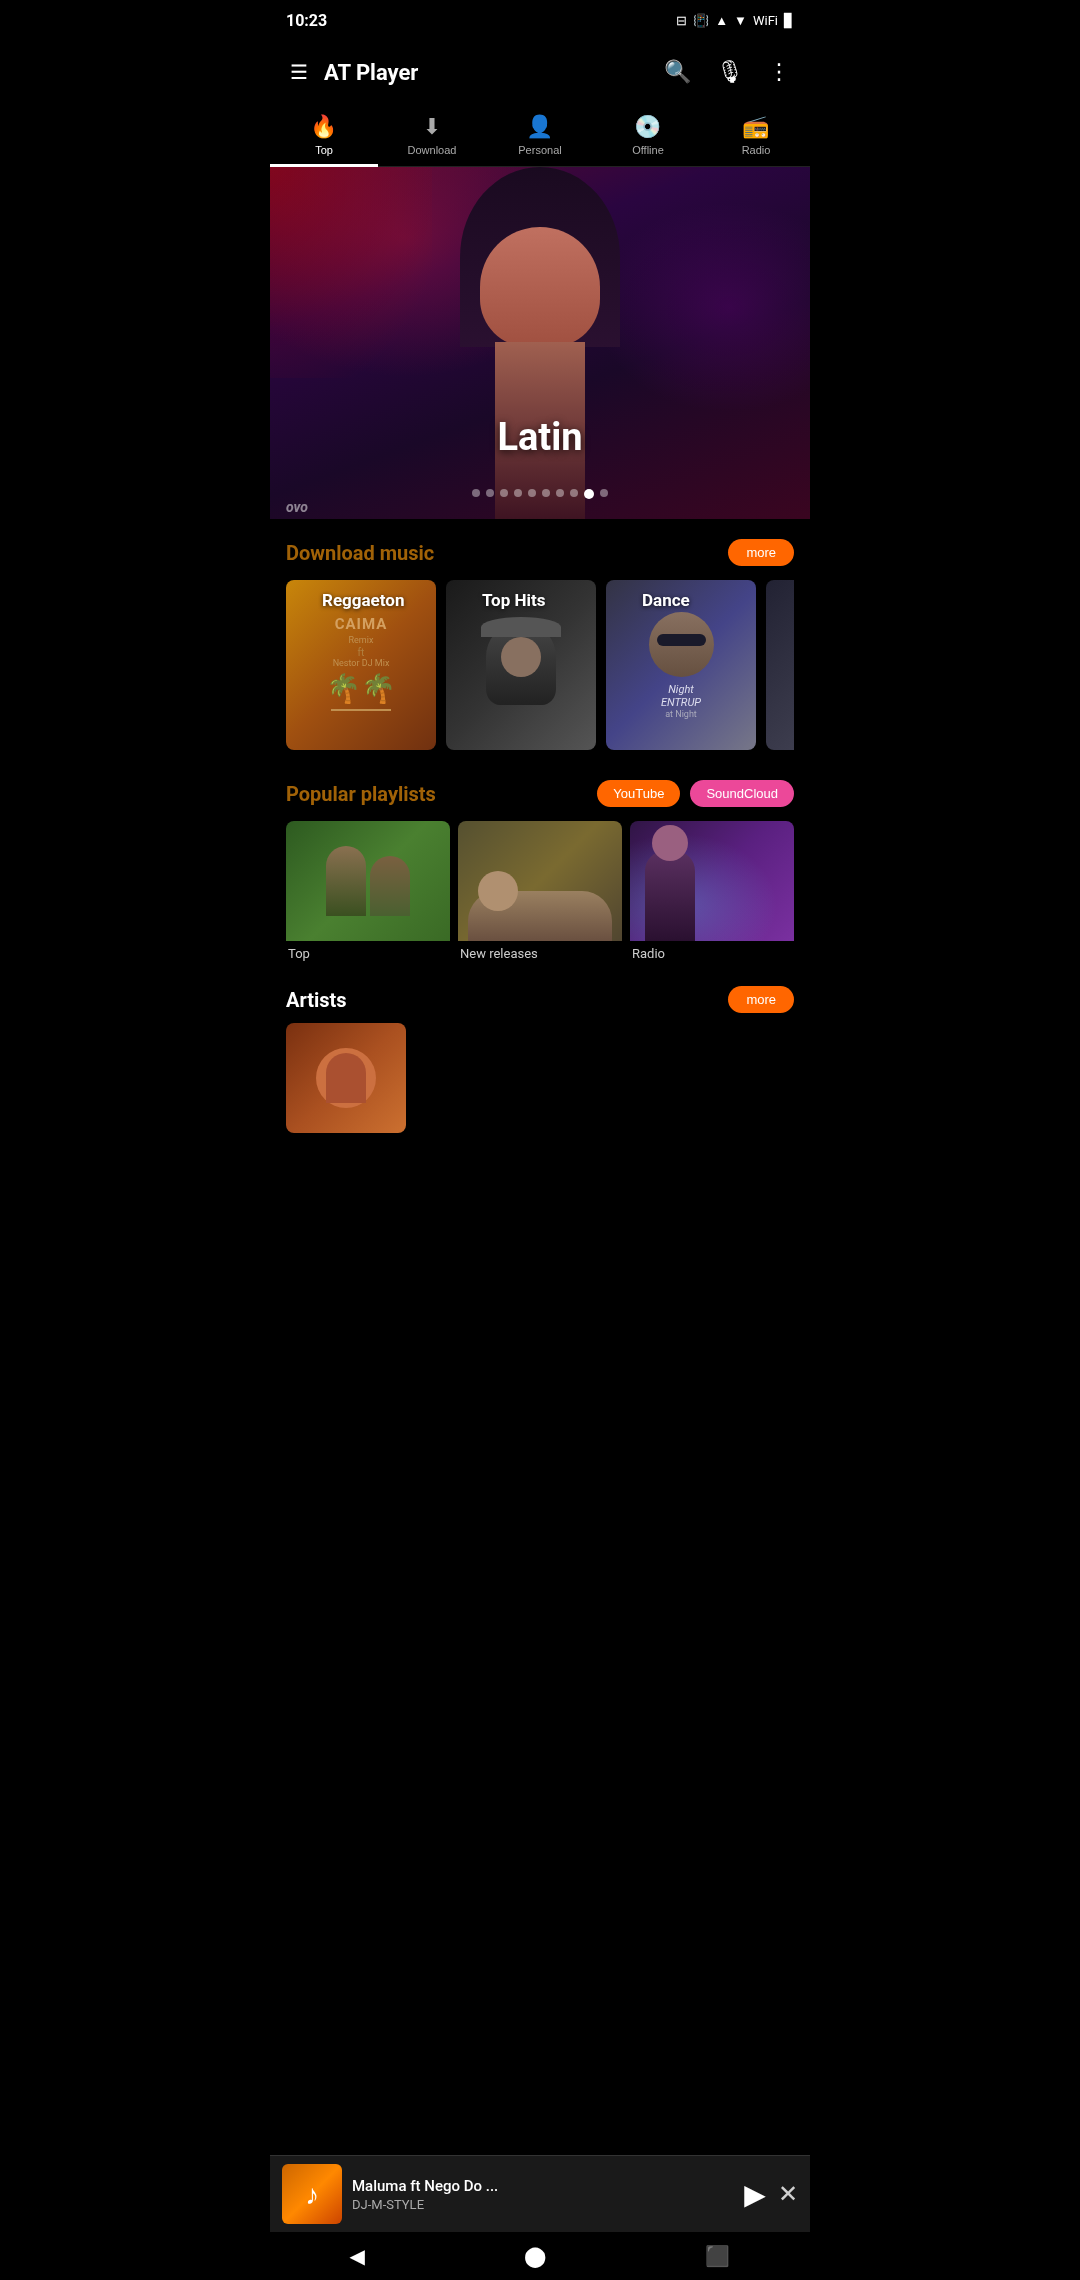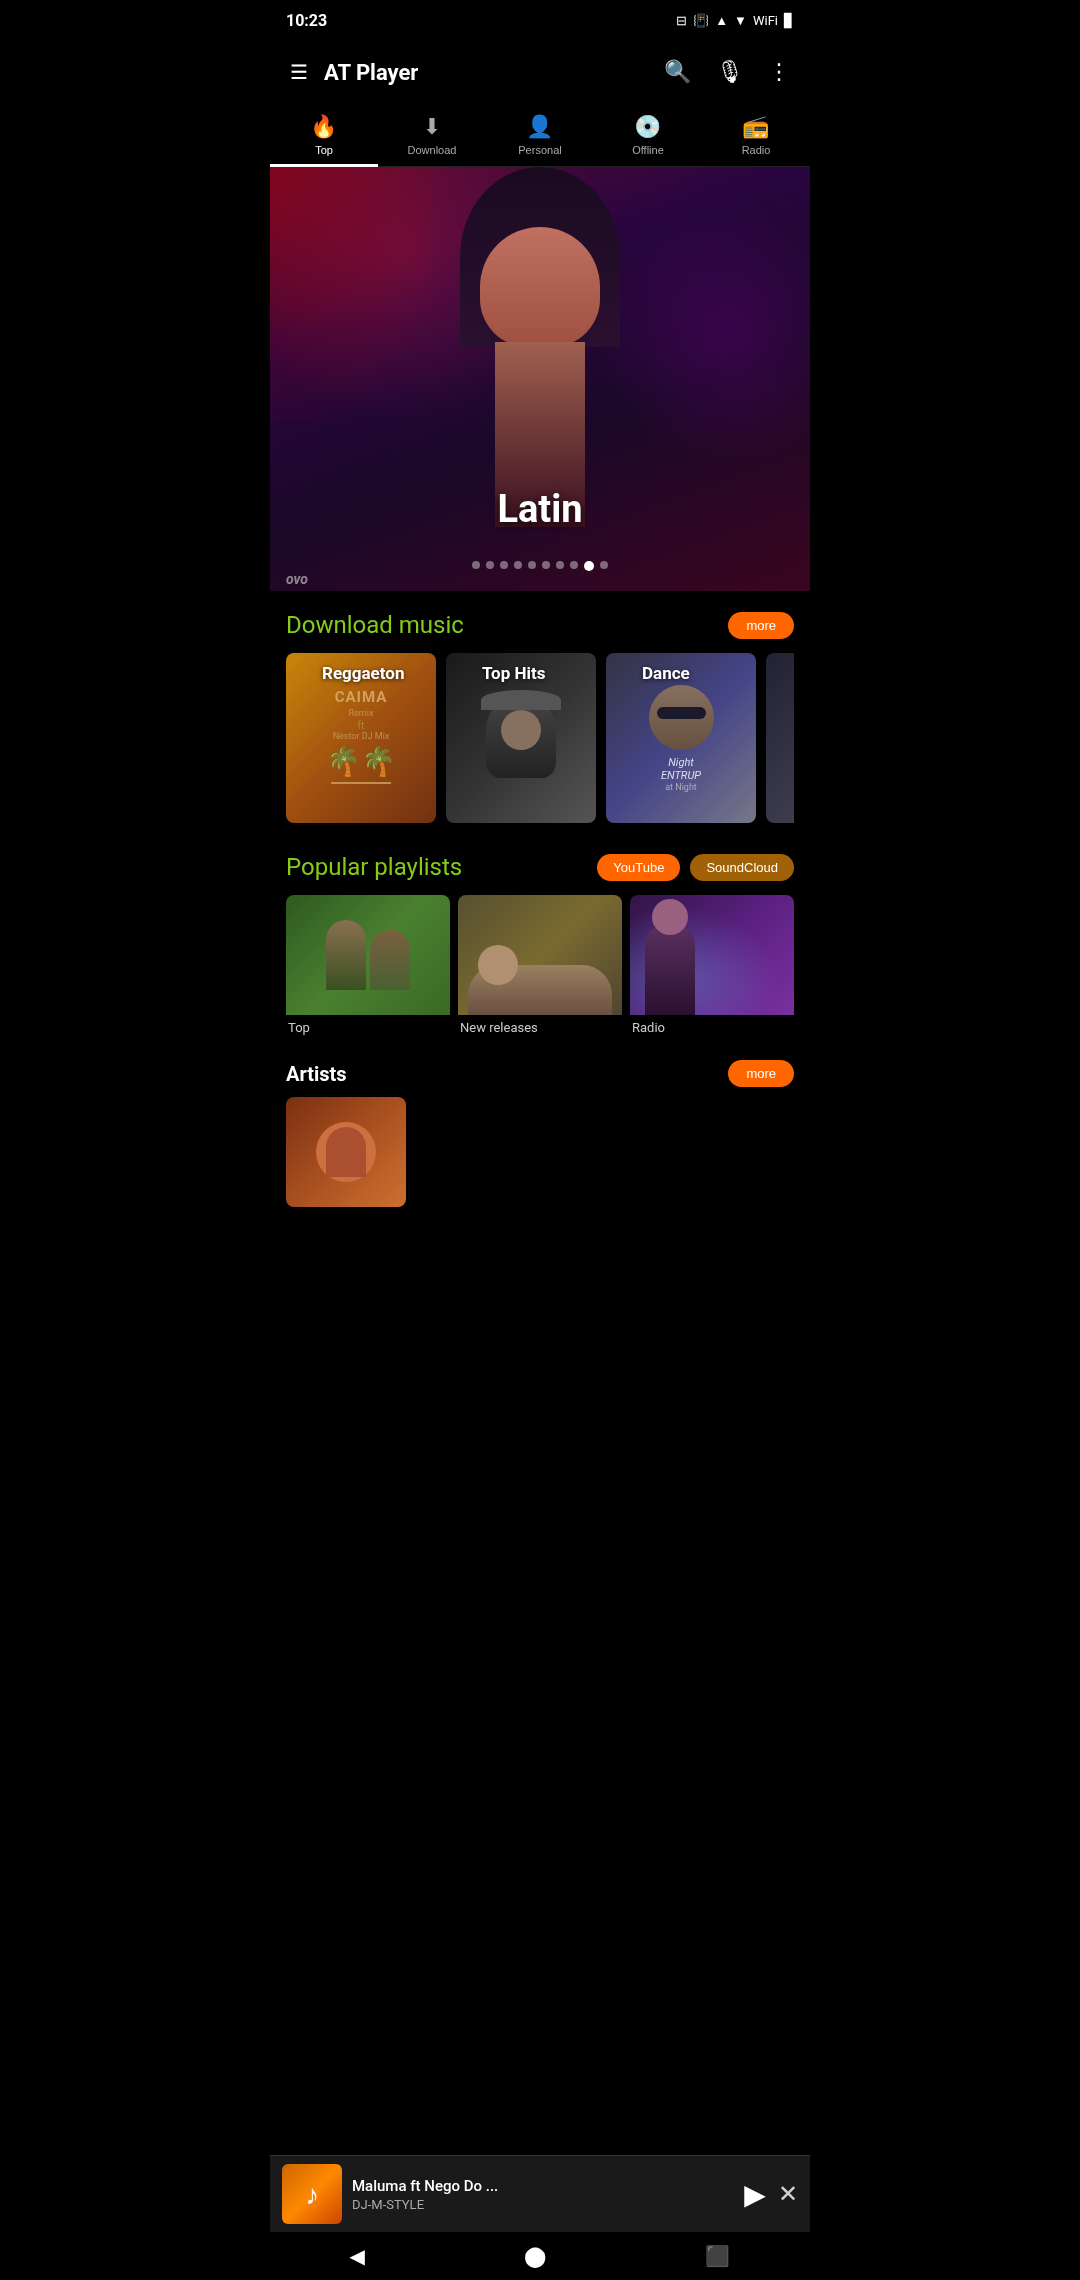--- a/index.html
+++ b/index.html
@@ -110,21 +110,21 @@
       font-size: 22px;
     }
     .nav-tab-label {
       font-size: 11px;
     }
 
     
     .hero-banner {
       position: relative;
       width: 100%;
-      height: 424px;
+      height: 352px;
       overflow: hidden;
       background: linear-gradient(135deg, #4a0a2e 0%, #1a0a3a 30%, #2d0a4a 60%, #6b0a3a 100%);
     }
     .hero-image-overlay {
       position: absolute;
       inset: 0;
       background: 
         radial-gradient(ellipse at 40% 30%, rgba(150, 20, 80, 0.6) 0%, transparent 60%),
         radial-gradient(ellipse at 60% 70%, rgba(80, 10, 100, 0.5) 0%, transparent 60%);
     }
@@ -174,23 +174,23 @@
     .section {
       padding: 20px 16px 10px;
     }
     .section-header {
       display: flex;
       justify-content: space-between;
       align-items: center;
       margin-bottom: 14px;
     }
     .section-title {
-      font-size: 24px;
-      font-weight: normal;
-      color: #84cc16;
+      font-size: 20px;
+      font-weight: bold;
+      color: #a16207;
     }
     .section-more-btn {
       background: #ff6600;
       border: none;
       color: #fff;
       padding: 6px 18px;
       border-radius: 20px;
       font-size: 13px;
       cursor: pointer;
       font-weight: 500;
@@ -250,21 +250,21 @@
       background: #ff6600;
       border: none;
       color: #fff;
       padding: 6px 16px;
       border-radius: 20px;
       font-size: 13px;
       cursor: pointer;
       font-weight: 500;
     }
     .filter-btn.soundcloud {
-      background: #a16207;
+      background: #ec4899;
     }
     .playlists-grid {
       display: grid;
       grid-template-columns: repeat(3, 1fr);
       gap: 8px;
       margin-top: 4px;
     }
     .playlist-card {
       border-radius: 8px;
       overflow: hidden;

